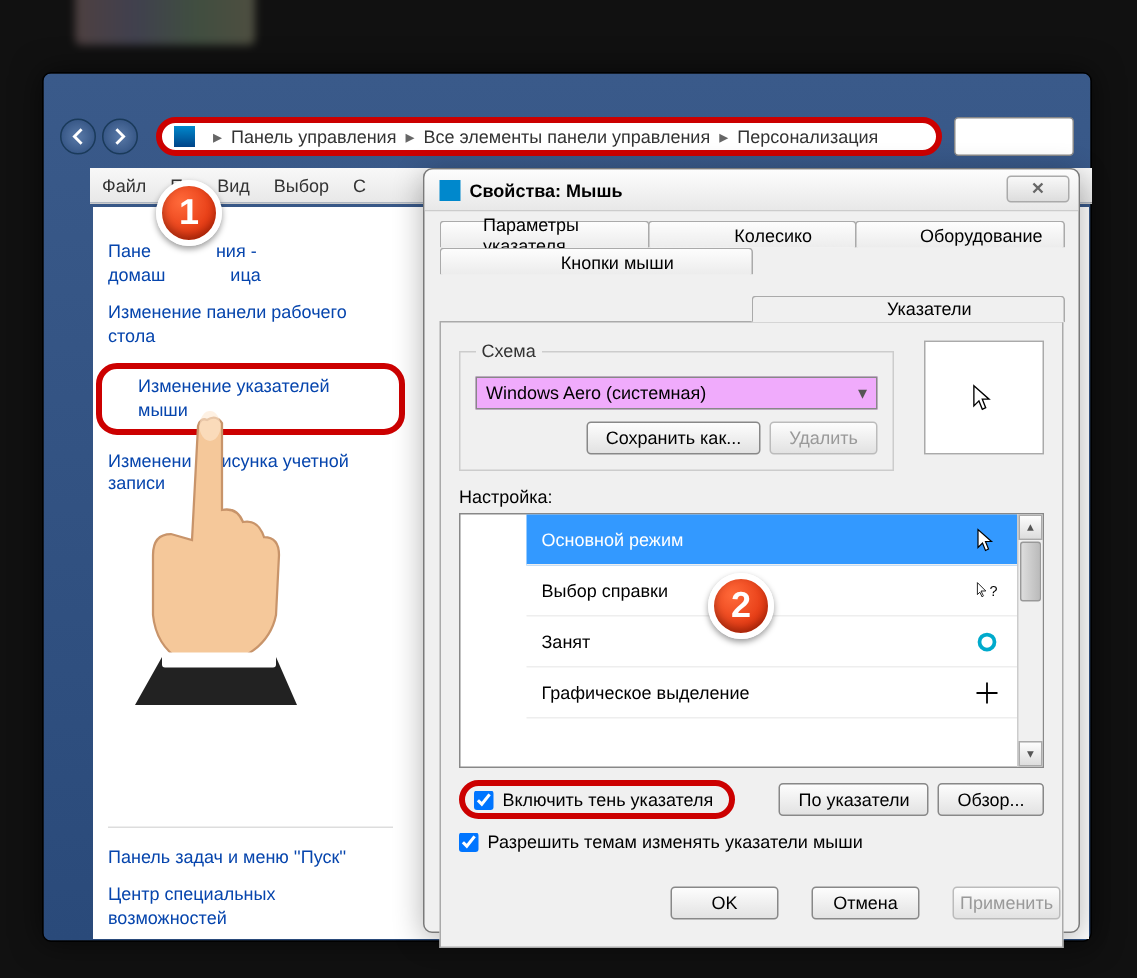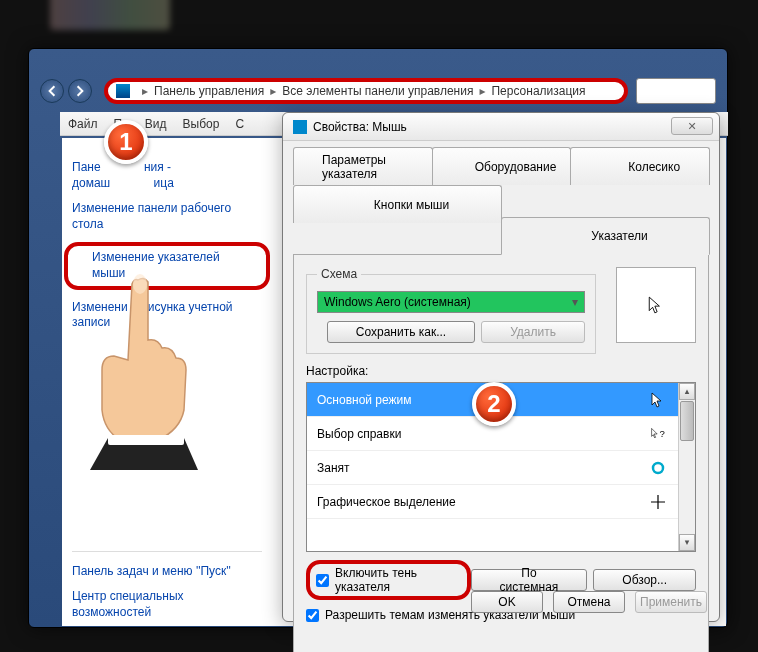--- a/index.html
+++ b/index.html
@@ -30,58 +30,58 @@
 .sidebar { width: 210px; padding: 12px 10px; }
 .side-link { color: #0645ad; margin: 10px 0; cursor: pointer; line-height: 1.3; display: block; }
 .side-link.highlight { border: 4px solid #c00; border-radius: 14px; padding: 4px 24px; margin-left: -8px; margin-right: -8px; }
 .side-sep { height: 1px; background: #ddd; margin: 220px 0 12px; }
 
 .dialog {
   position: absolute; left: 282px; top: 112px; width: 438px; height: 510px;
   background: #f0f0f0; border: 1px solid #7a7a7a; border-radius: 6px;
   box-shadow: 0 4px 20px rgba(0,0,0,0.3);
 }
-.dlg-title { height: 28px; background: linear-gradient(#fdfdfd, #e8e8e8); border-bottom: 1px solid #ccc; display: flex; align-items: center; padding: 0 10px; border-radius: 6px 6px 0 0; }
+.dlg-title { height: 28px; background: linear-gradient(#fdfdfd, #e8e8e8); border-bottom: 1px solid #ccc; display: flex; align-items: center; padding: 0 10px; border-radius: 6px 6px 0 0; font-weight: bold; }
 .dlg-title-icon { width: 14px; height: 14px; background: #08c; margin-right: 6px; }
 .dlg-close { position: absolute; right: 6px; top: 4px; width: 42px; height: 18px; background: linear-gradient(#f8f8f8, #ddd); border: 1px solid #aaa; border-radius: 3px; text-align: center; color: #666; cursor: pointer; font-size: 11px; line-height: 16px; }
 
 .tabs { margin: 6px 10px 0; position: relative; }
 .tab-row { display: flex; }
-.tab { flex: 1; height: 38px; background: linear-gradient(#fdfdfd, #ececec); border: 1px solid #aaa; border-bottom: none; display: flex; align-items: center; justify-content: center; cursor: pointer; margin-right: -1px; border-radius: 3px 3px 0 0; padding-left: 28px; }
+.tab { flex: 1; height: 18px; background: linear-gradient(#fdfdfd, #ececec); border: 1px solid #aaa; border-bottom: none; display: flex; align-items: center; justify-content: center; cursor: pointer; margin-right: -1px; border-radius: 3px 3px 0 0; padding-left: 28px; }
 .tab.active { background: #f0f0f0; border-bottom: 1px solid #f0f0f0; position: relative; z-index: 2; margin-top: 32px; }
 .tab-panel { border: 1px solid #aaa; background: #f0f0f0; padding: 12px; height: 418px; position: relative; margin-top: -1px; }
 
 .fieldset { border: 1px solid #ccc; padding: 10px; margin-bottom: 10px; position: relative; }
 .fieldset legend { padding: 0 4px; color: #333; }
 .scheme-row { display: flex; align-items: center; }
-.scheme-select { flex: 1; height: 22px; background: #22c55e; border: 1px solid #888; padding: 0 6px; display: flex; align-items: center; justify-content: space-between; cursor: pointer; }
+.scheme-select { flex: 1; height: 22px; background: #f0abfc; border: 1px solid #888; padding: 0 6px; display: flex; align-items: center; justify-content: space-between; cursor: pointer; }
 .scheme-select span.arrow { color: #555; }
 .scheme-btns { display: flex; justify-content: flex-end; margin-top: 8px; gap: 6px; }
-.btn { height: 22px; padding: 0 28px; background: linear-gradient(#fdfdfd, #e2e2e2); border: 1px solid #888; border-radius: 3px; cursor: pointer; display: inline-flex; align-items: center; }
+.btn { height: 22px; padding: 0 12px; background: linear-gradient(#fdfdfd, #e2e2e2); border: 1px solid #888; border-radius: 3px; cursor: pointer; display: inline-flex; align-items: center; }
 .btn.disabled { color: #999; border-color: #bbb; cursor: default; }
 
 .preview-box { position: absolute; right: 12px; top: 12px; width: 80px; height: 76px; border: 1px solid #aaa; background: #fff; display: flex; align-items: center; justify-content: center; }
 .preview-box svg { width: 18px; height: 18px; }
 
 .settings-label { margin: 8px 0 4px; }
 .cursor-list { border: 1px solid #888; background: #fff; height: 170px; display: flex; }
-.cursor-items { flex: 1; }
+.cursor-items { flex: 1; margin-left: 44px; }
 .cursor-item { height: 34px; display: flex; align-items: center; justify-content: space-between; padding: 0 10px; border-bottom: 1px solid #eee; }
 .cursor-item.selected { background: #3399ff; color: #fff; }
 .cursor-icon { width: 20px; display: flex; justify-content: center; }
 .scrollbar { width: 17px; background: #f0f0f0; border-left: 1px solid #ccc; display: flex; flex-direction: column; }
 .scroll-btn { height: 17px; background: linear-gradient(#fdfdfd, #ddd); border: 1px solid #aaa; text-align: center; font-size: 9px; line-height: 15px; color: #555; cursor: pointer; }
 .scroll-thumb { flex: 0 0 40px; background: linear-gradient(90deg, #ddd, #bbb); border: 1px solid #999; margin: 1px; border-radius: 2px; cursor: pointer; }
 .scroll-track { flex: 1; }
 
 .check-row { display: flex; align-items: center; margin-top: 8px; }
 .check-row input { margin-right: 6px; }
 .check-highlight { border: 4px solid #c00; border-radius: 14px; padding: 2px 10px 2px 6px; display: inline-flex; align-items: center; }
 
-.dlg-footer { position: absolute; bottom: 8px; right: 12px; display: flex; gap: 10px; }
+.dlg-footer { position: absolute; bottom: 8px; right: 12px; display: flex; gap: 22px; }
 
 .callout { position: absolute; width: 44px; height: 44px; border-radius: 50%; background: radial-gradient(circle at 35% 30%, #ff6a3a, #d82200); border: 4px solid #fff; display: flex; align-items: center; justify-content: center; color: #fff; font-size: 24px; font-weight: bold; box-shadow: inset 0 -3px 6px rgba(0,0,0,0.3), 0 2px 4px rgba(0,0,0,0.4); z-index: 50; }
 .callout-1 { left: 104px; top: 120px; }
 .callout-2 { left: 472px; top: 382px; }
 
 .finger-hand { position: absolute; left: 68px; top: 270px; width: 150px; height: 200px; z-index: 40; }
 
 svg.cursor-svg { width: 16px; height: 16px; }
 </style>
 </head>
@@ -138,22 +138,22 @@
 <div class="dialog">
   <div class="dlg-title">
     <div class="dlg-title-icon"></div>
     <span>Свойства: Мышь</span>
     <div class="dlg-close">✕</div>
   </div>
 
   <div class="tabs">
     <div class="tab-row">
       <div class="tab">Параметры указателя</div>
+      <div class="tab">Колесико</div>
       <div class="tab">Оборудование</div>
-      <div class="tab">Колесико</div>
     </div>
     <div class="tab-row">
       <div class="tab">Кнопки мыши</div>
       <div class="tab active">Указатели</div>
     </div>
 
     <div class="tab-panel">
       <div class="preview-box">
         <svg viewBox="0 0 16 16">
             <path d="M2 1 L2 13 L5 10 L7 15 L9 14 L7 9 L11 9 Z" fill="#fff" stroke="#000" stroke-width="0.8"></path>
@@ -213,27 +213,27 @@
           </div>
         </div>
         <div class="scrollbar">
           <div class="scroll-btn">▴</div>
           <div class="scroll-thumb"></div>
           <div class="scroll-track"></div>
           <div class="scroll-btn">▾</div>
         </div>
       </div>
 
-      <div class="check-row" style="justify-content:center">
+      <div class="check-row" style="justify-content:space-between">
         <span class="check-highlight">
           <input type="checkbox" checked="" style="">
           <span>Включить тень указателя</span>
         </span>
         <span style="display:flex;gap:6px">
-          <button class="btn">По системная</button>
+          <button class="btn">По указатели</button>
           <button class="btn">Обзор...</button>
         </span>
       </div>
 
       <div class="check-row">
         <input type="checkbox" checked="" style="">
         <span>Разрешить темам изменять указатели мыши</span>
       </div>
     </div>
   </div>

